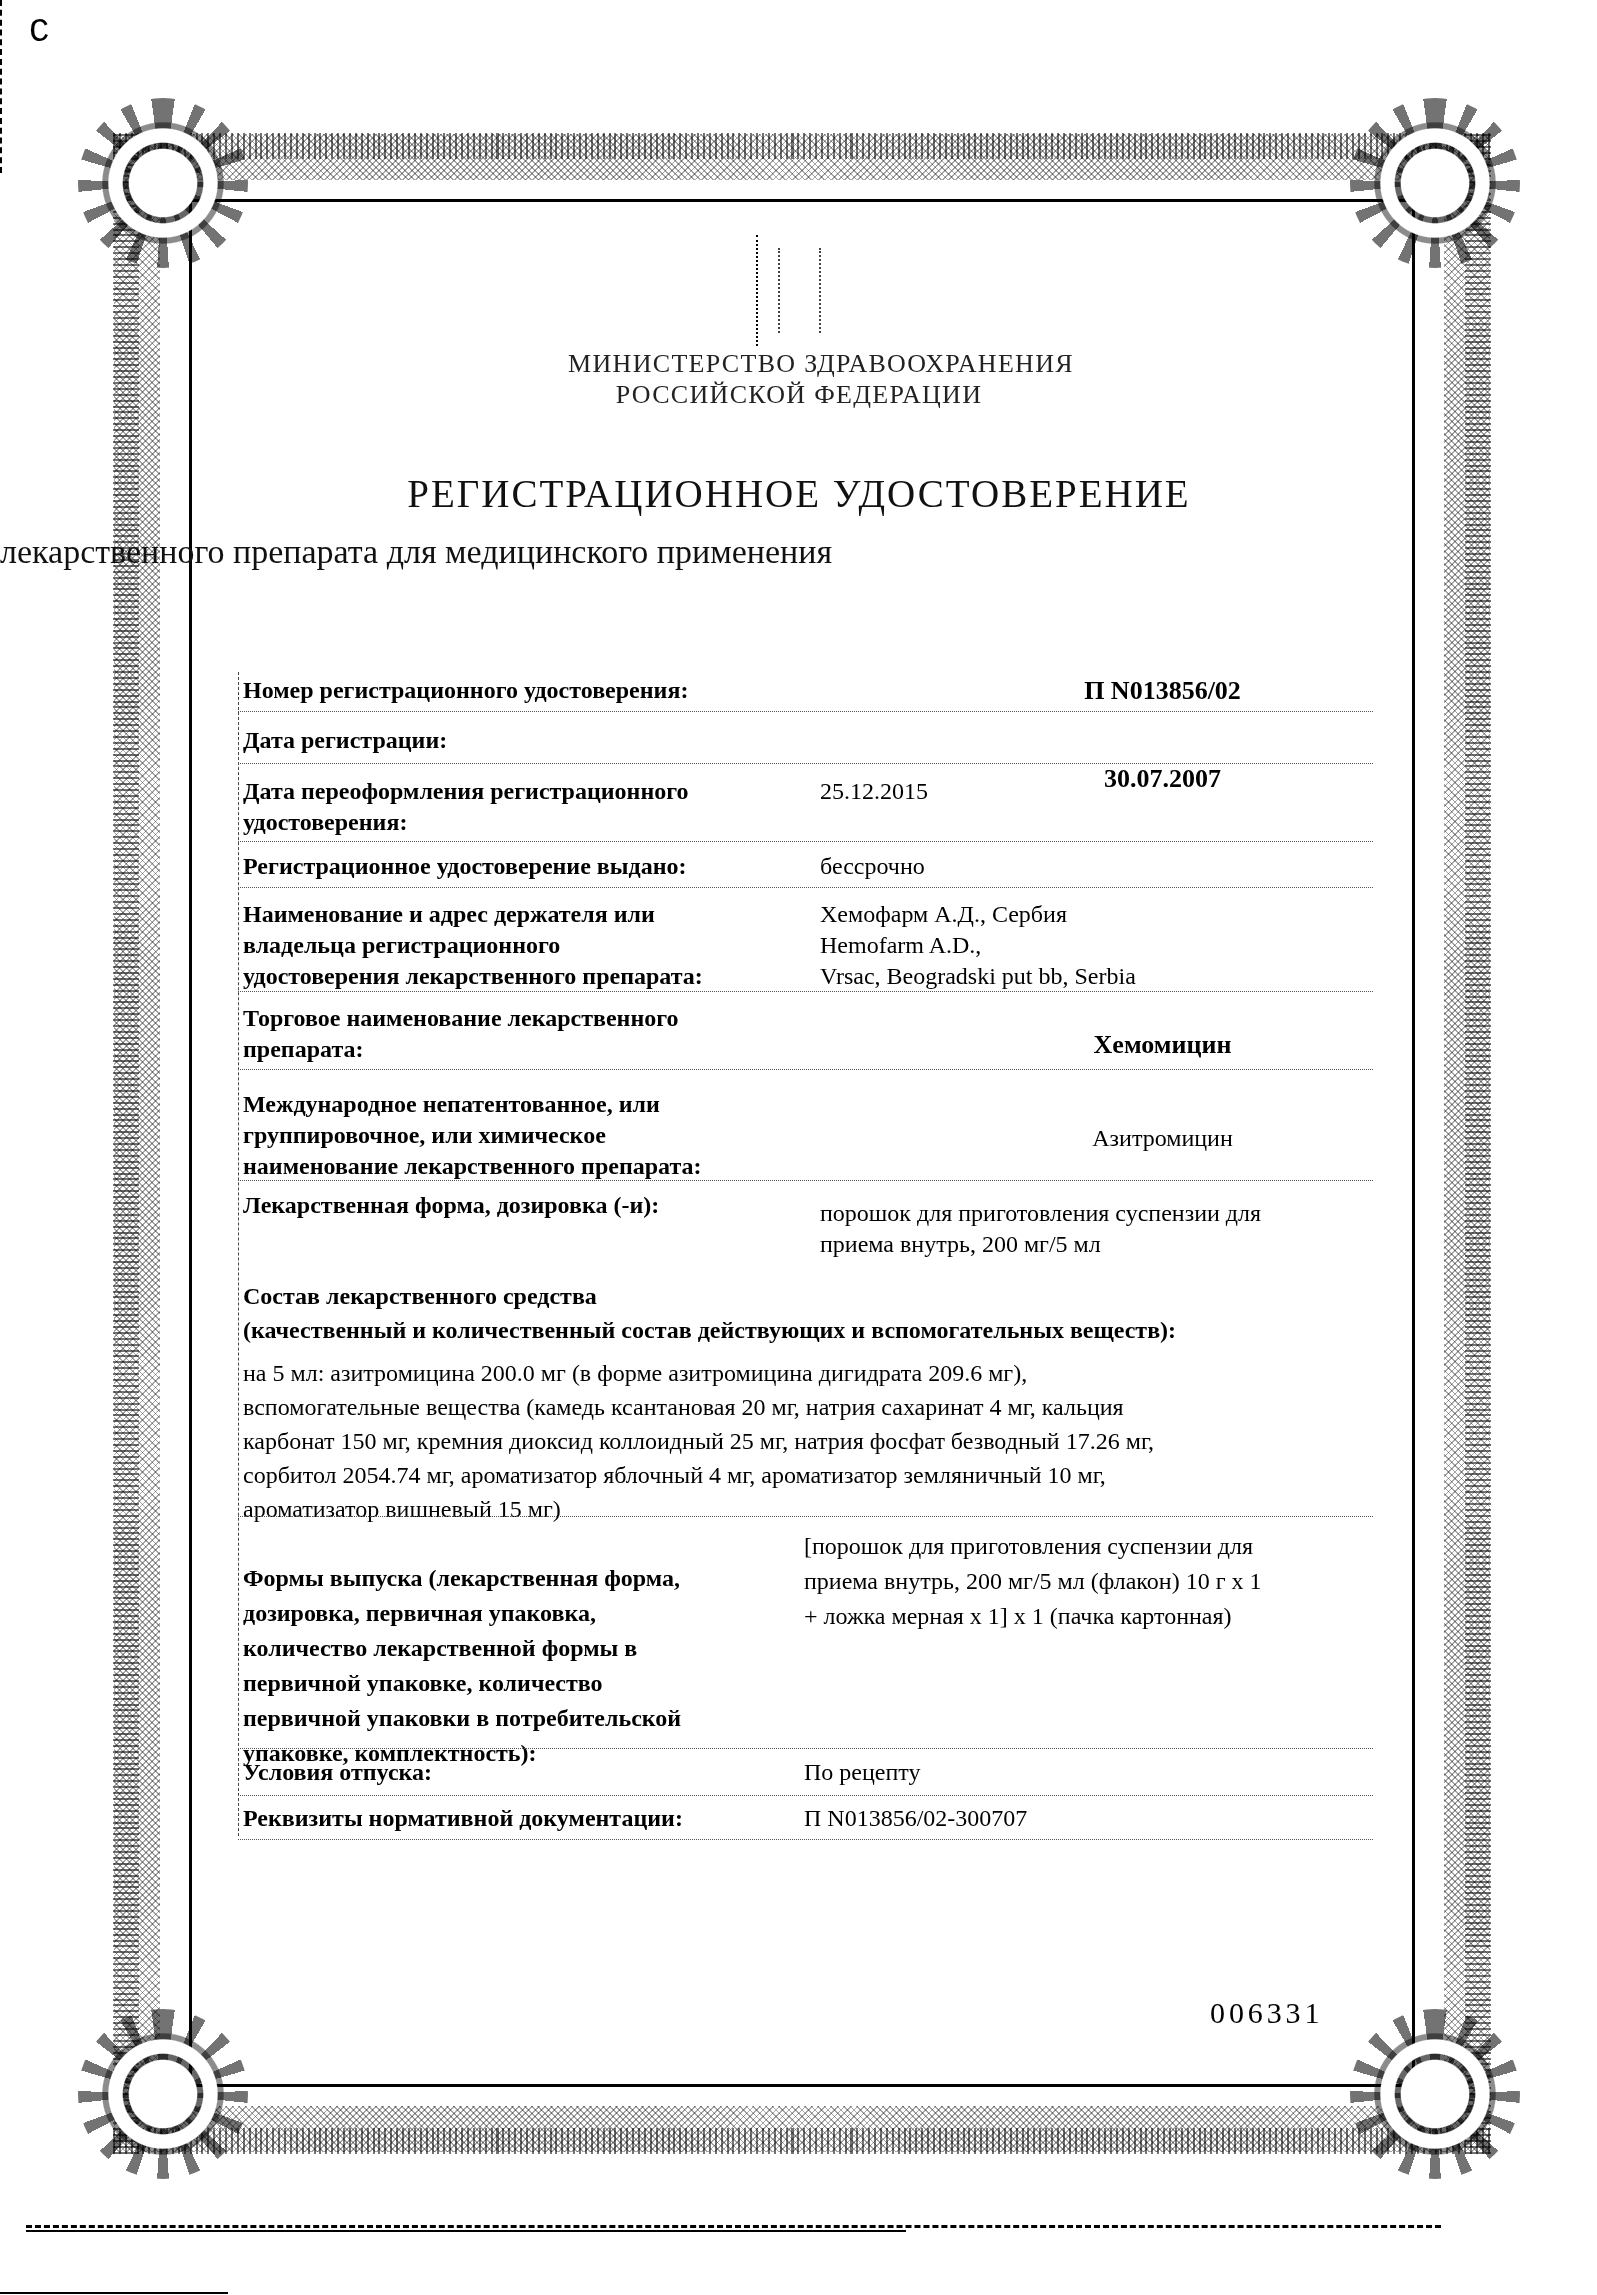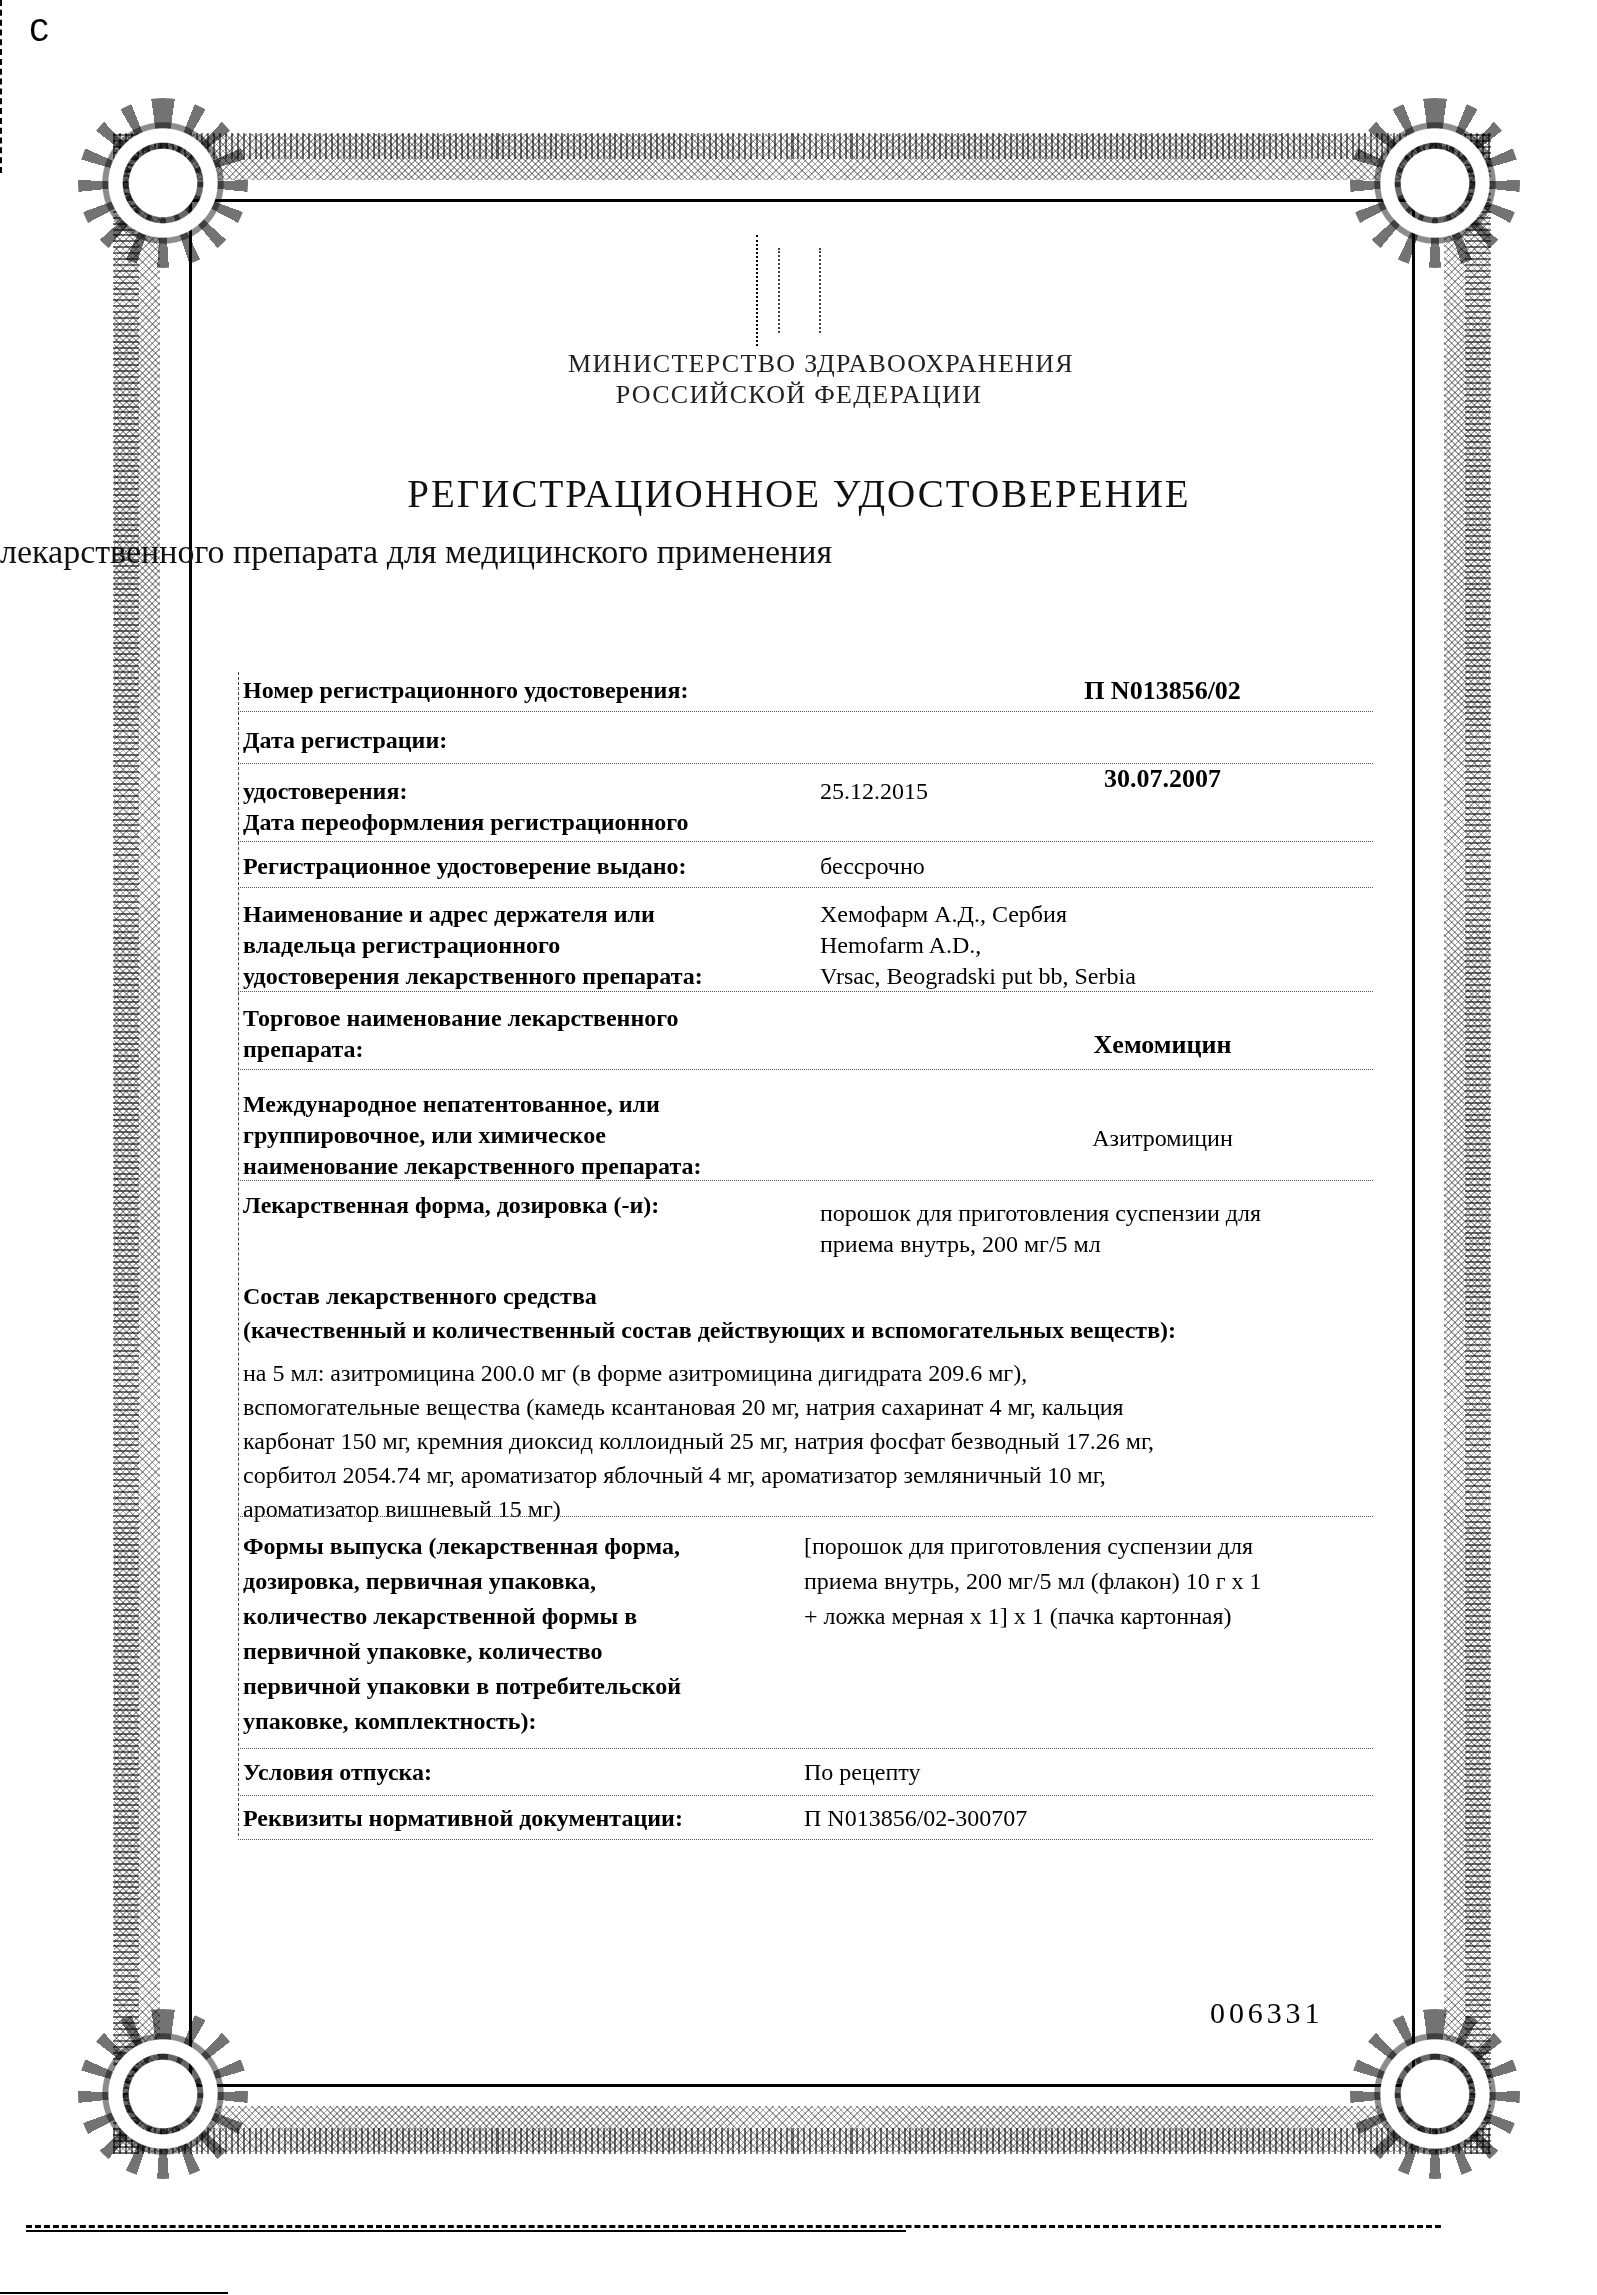--- a/index.html
+++ b/index.html
@@ -85,22 +85,22 @@
   <div class="rule" style="top:711px;"></div>
 
   <div class="row" style="top:725px;">
     <div class="label">Дата регистрации:</div>
     <div class="value center" style="left:750px; width:339px;margin-top:38px;">30.07.2007</div>
   </div>
   <div class="rule" style="top:763px;"></div>
 
   <div class="row" style="top:776px;">
     <div class="label">
+      <div>Дата переоформления регистрационного</div>
       <div>удостоверения:</div>
-      <div>Дата переоформления регистрационного</div>
     </div>
     <div class="value" style="left:577px;">25.12.2015</div>
   </div>
   <div class="rule" style="top:841px;"></div>
 
   <div class="row" style="top:851px;">
     <div class="label">Регистрационное удостоверение выдано:</div>
     <div class="value" style="left:577px;font-family:Liberation Serif, serif;">бессрочно</div>
   </div>
   <div class="rule" style="top:887px;"></div>
@@ -152,21 +152,21 @@
     <div style="height:9px;"></div>
     <div>на 5 мл: азитромицина 200.0 мг (в форме азитромицина дигидрата 209.6 мг),</div>
     <div>вспомогательные вещества (камедь ксантановая 20 мг, натрия сахаринат 4 мг, кальция</div>
     <div>карбонат 150 мг, кремния диоксид коллоидный 25 мг, натрия фосфат безводный 17.26 мг,</div>
     <div>сорбитол 2054.74 мг, ароматизатор яблочный 4 мг, ароматизатор земляничный 10 мг,</div>
     <div>ароматизатор вишневый 15 мг)</div>
   </div>
   <div class="rule" style="top:1516px;"></div>
 
   <div class="row" style="top:1529px; line-height:35px;">
-    <div class="label" style="width:554px;">
+    <div class="label" style="width:554px;margin-top:32px;">
       <div>Формы выпуска (лекарственная форма,</div>
       <div>дозировка, первичная упаковка,</div>
       <div>количество лекарственной формы в</div>
       <div>первичной упаковке, количество</div>
       <div>первичной упаковки в потребительской</div>
       <div>упаковке, комплектность):</div>
     </div>
     <div class="value" style="left:561px;">
       <div>[порошок для приготовления суспензии для</div>
       <div>приема внутрь, 200 мг/5 мл (флакон) 10 г х 1</div>

